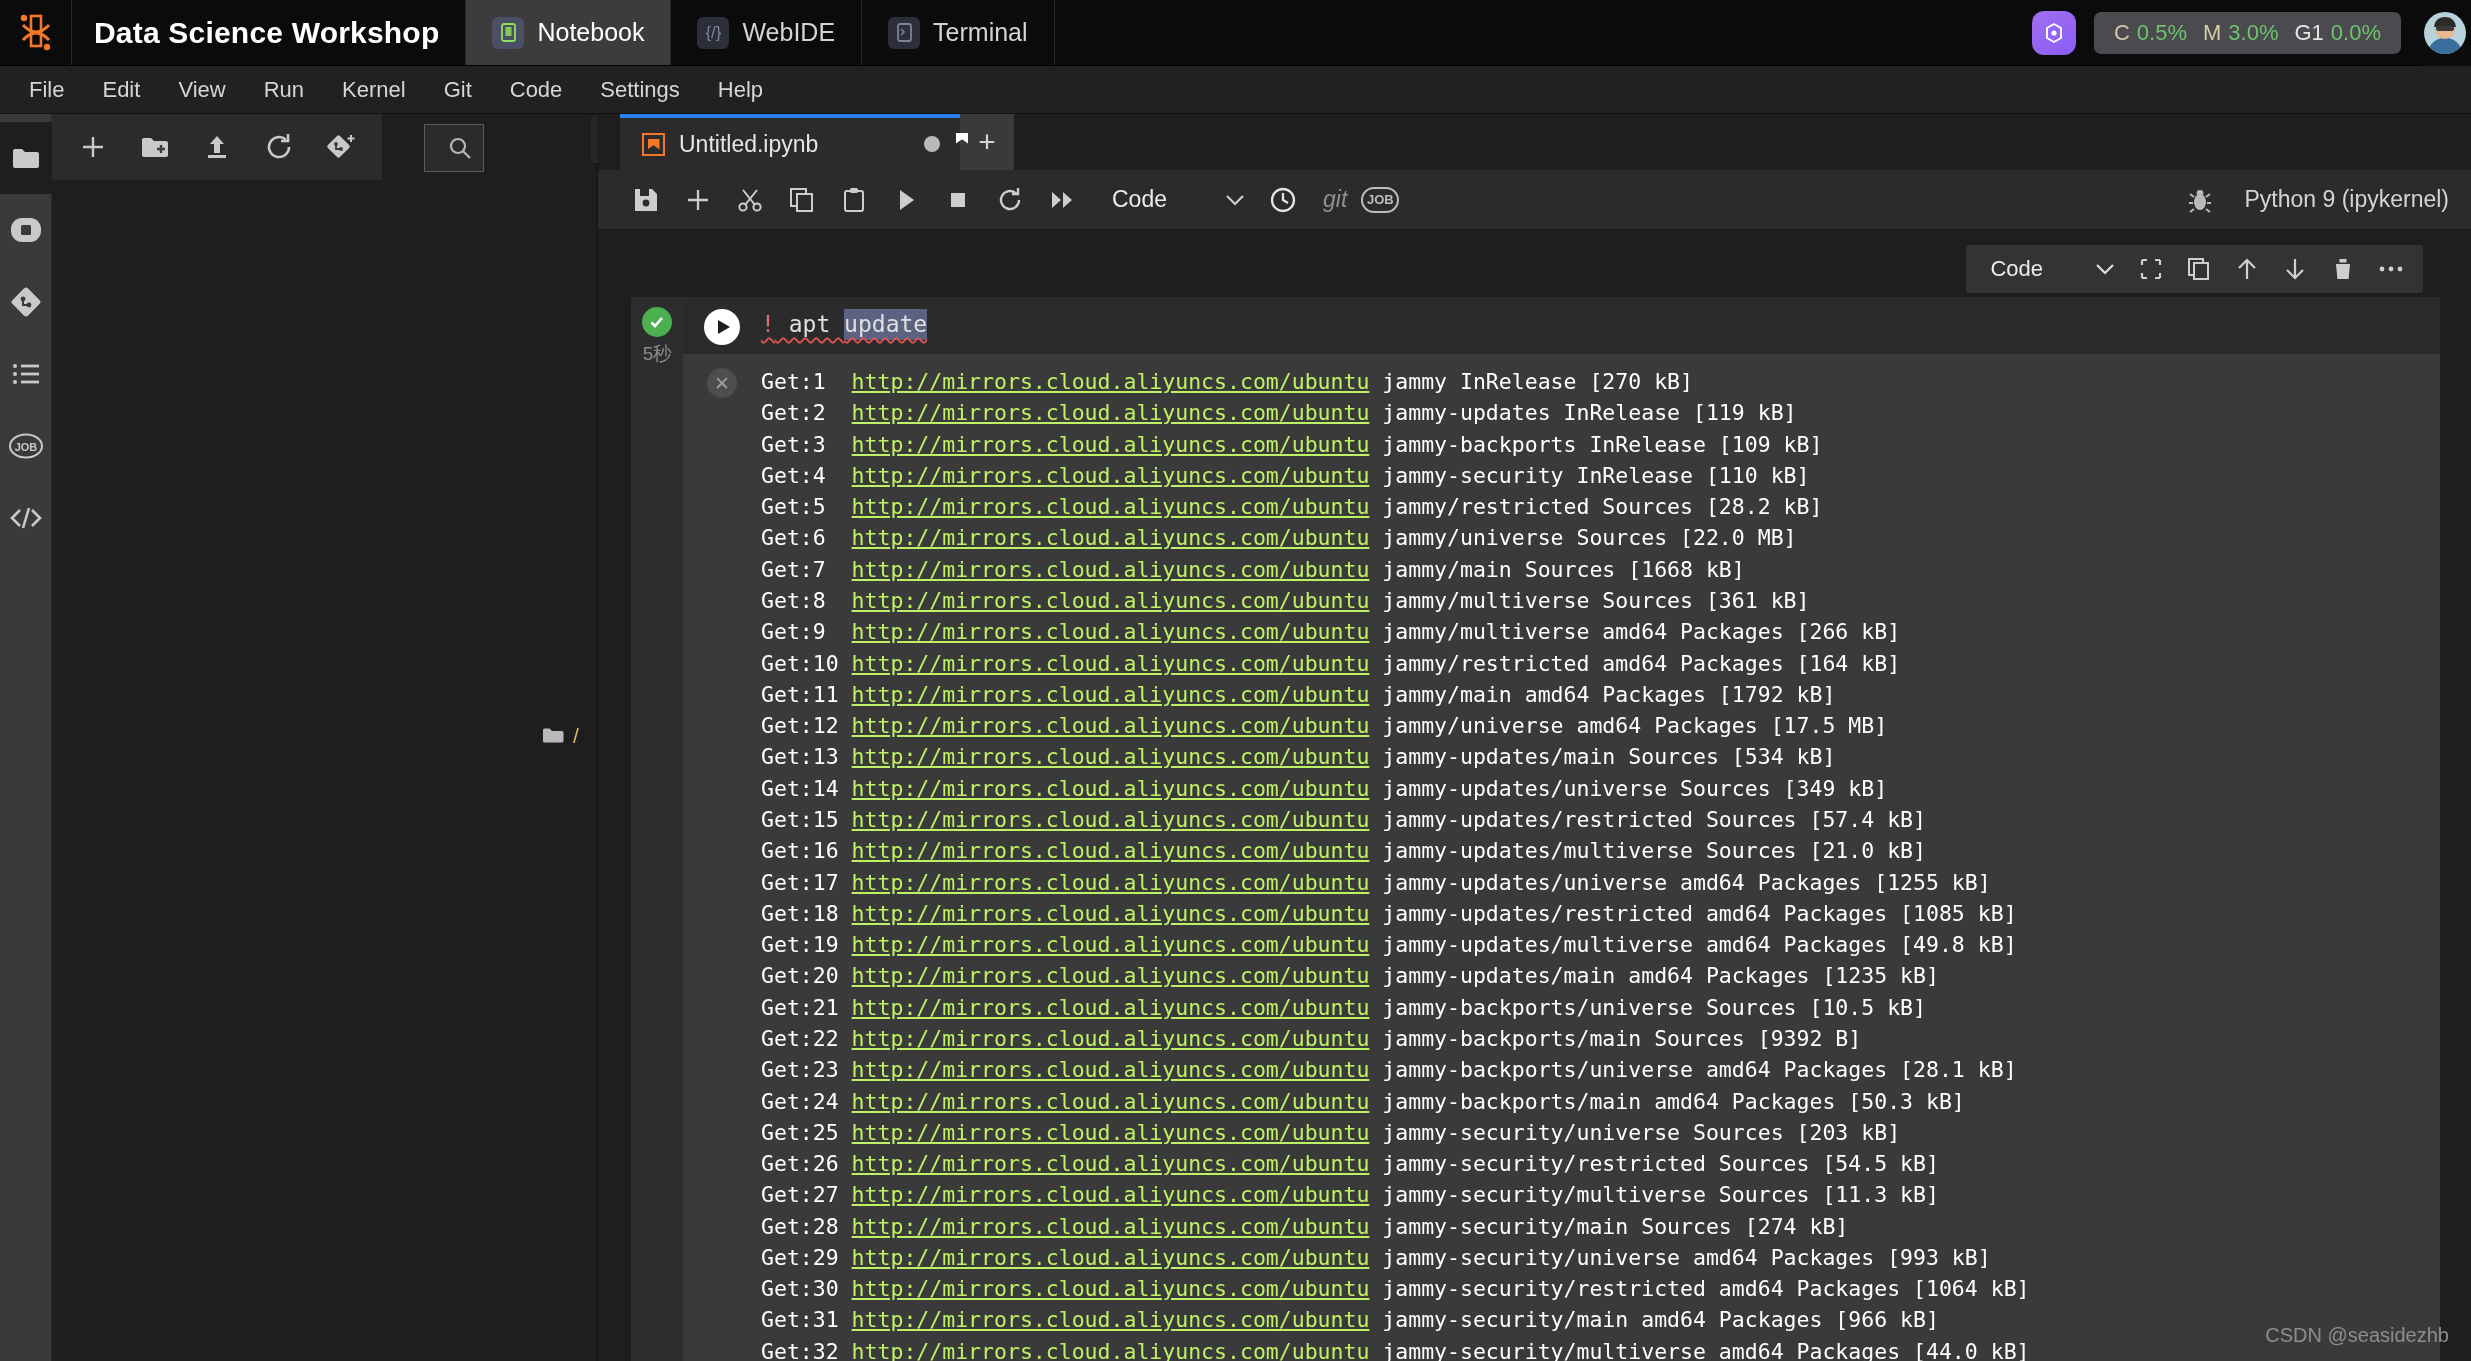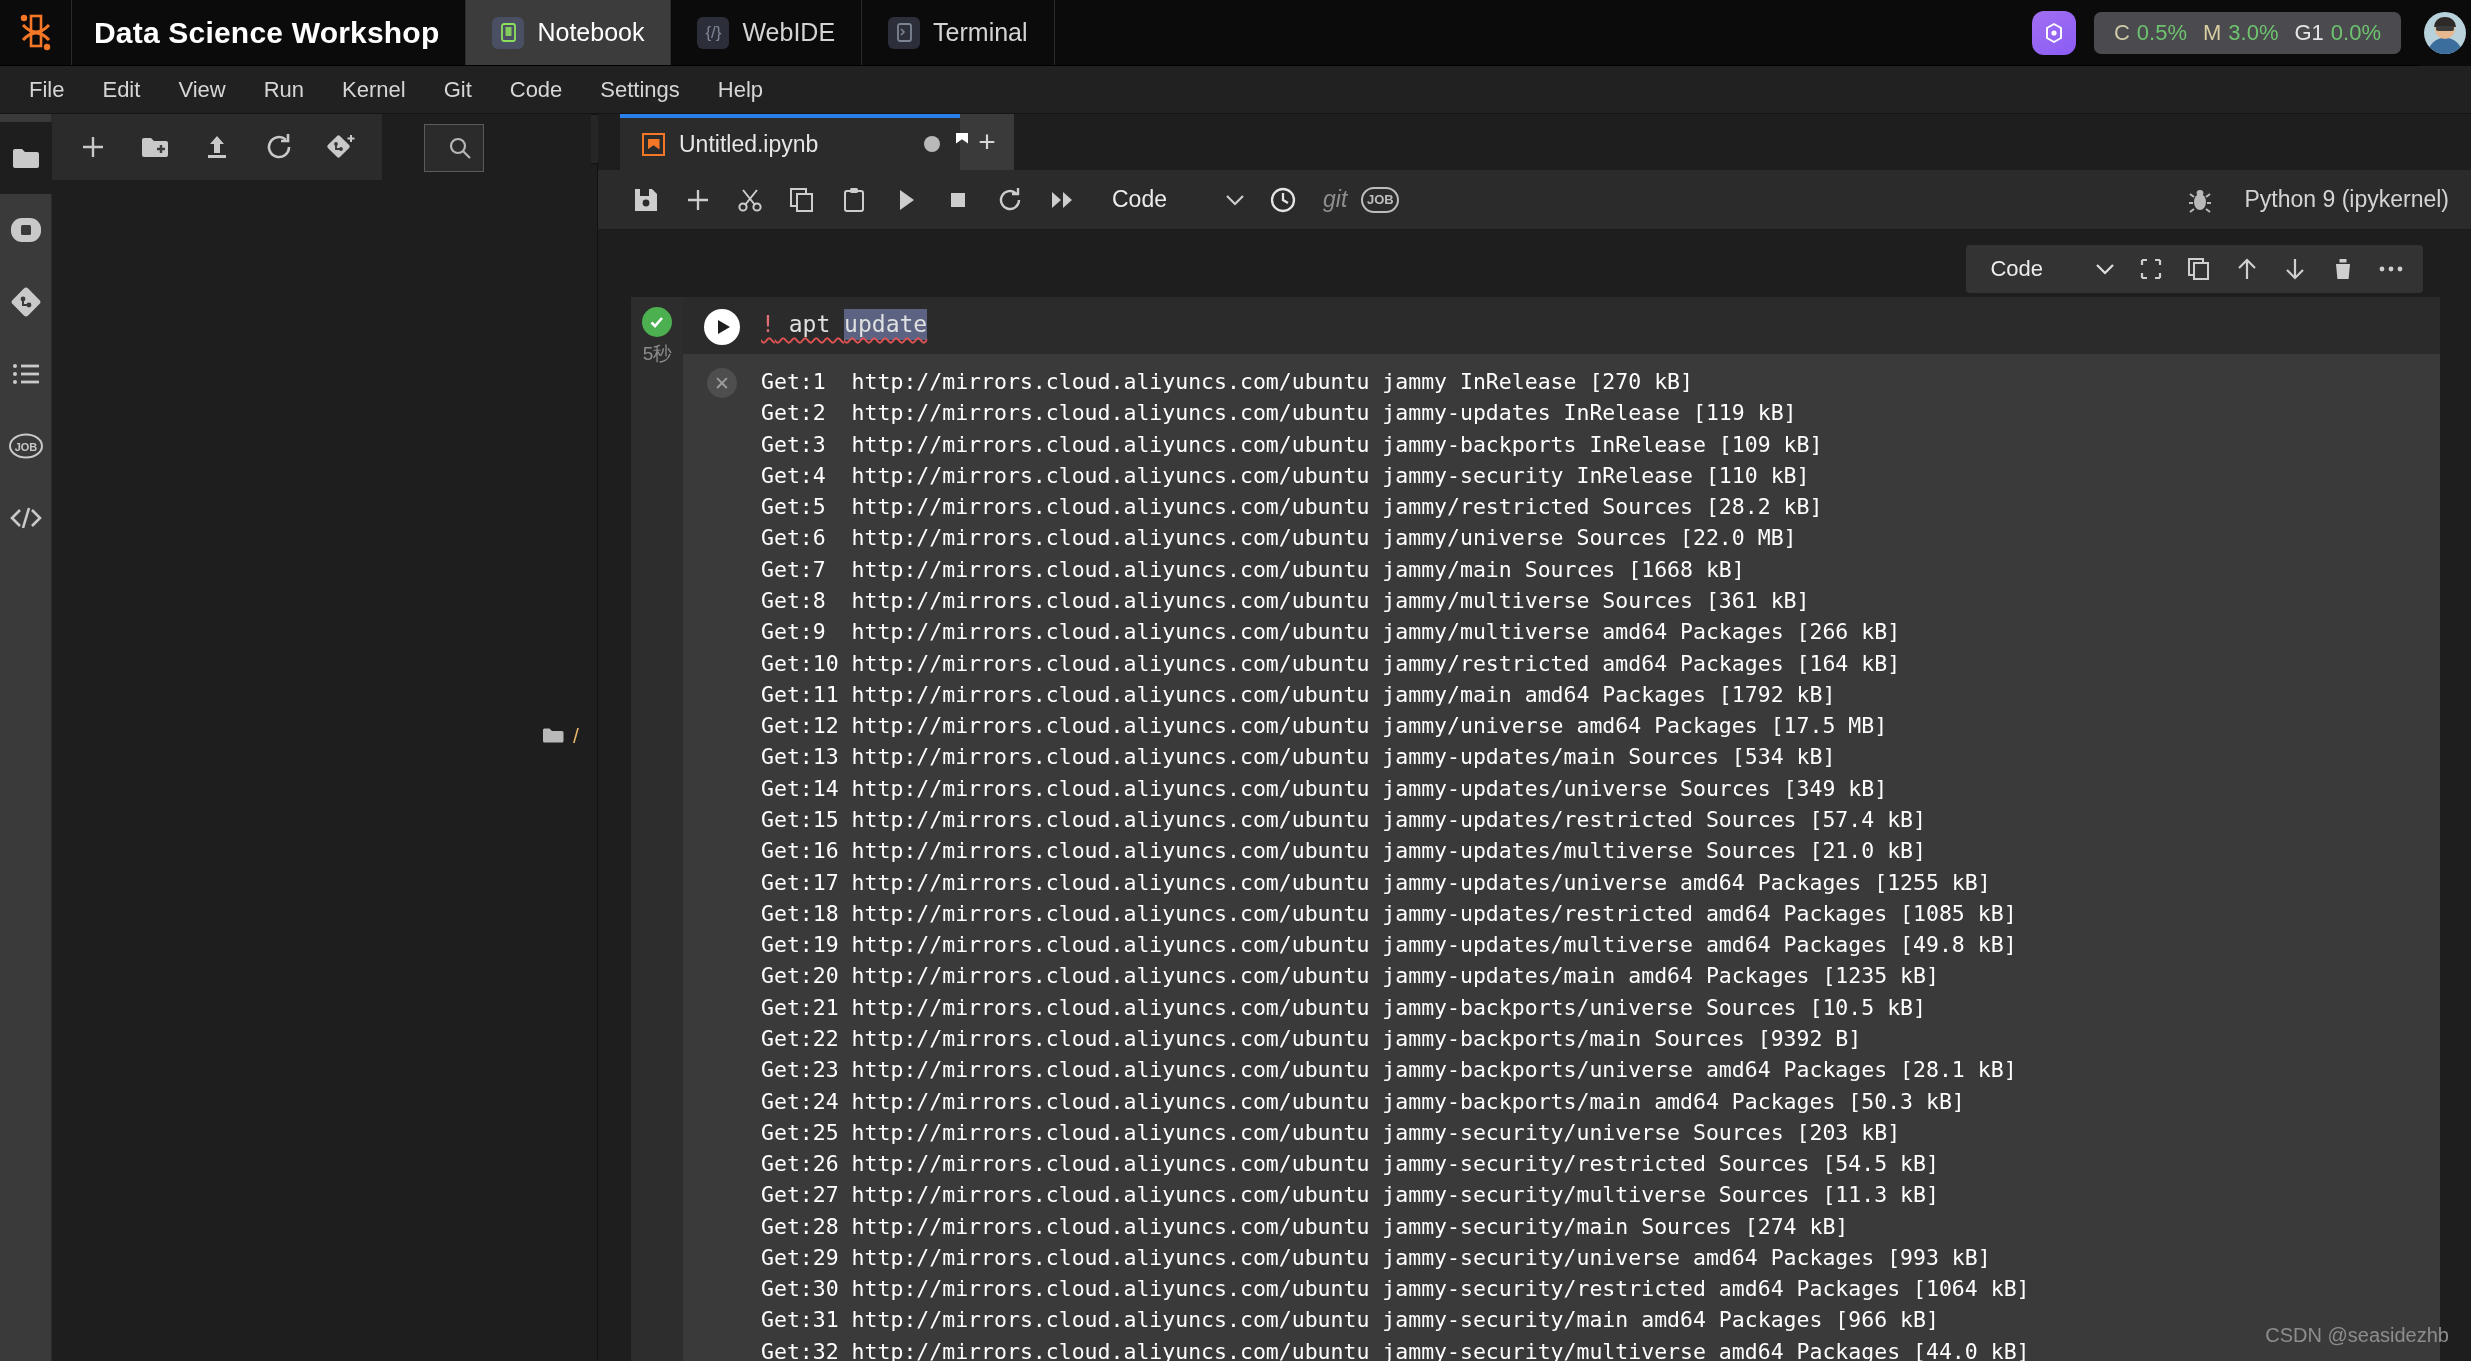--- a/index.html
+++ b/index.html
@@ -243,21 +243,21 @@
     width: 30px; height: 30px; border-radius: 50%; background: #4e4e4e;
     display: flex; align-items: center; justify-content: center; color: #9c9c9c;
     font-size: 19px; cursor: pointer;
   }
   .output {
     flex: 1; padding: 12px 18px 16px 0;
     font-family: "DejaVu Sans Mono", monospace; font-size: 21.5px; line-height: 1.455;
     color: #ffffff; white-space: pre; overflow: hidden;
   }
   .out-line { white-space: pre; }
-  .out-url { color: #ffffff; }
+  .out-url { color: #bef264; text-decoration: underline; }
 
   .watermark {
     position: absolute; right: 22px; bottom: 14px;
     color: #8d8d8d; font-size: 20px; pointer-events: none;
   }
   svg { display: block; }
 </style>
 </head>
 <body>
 

